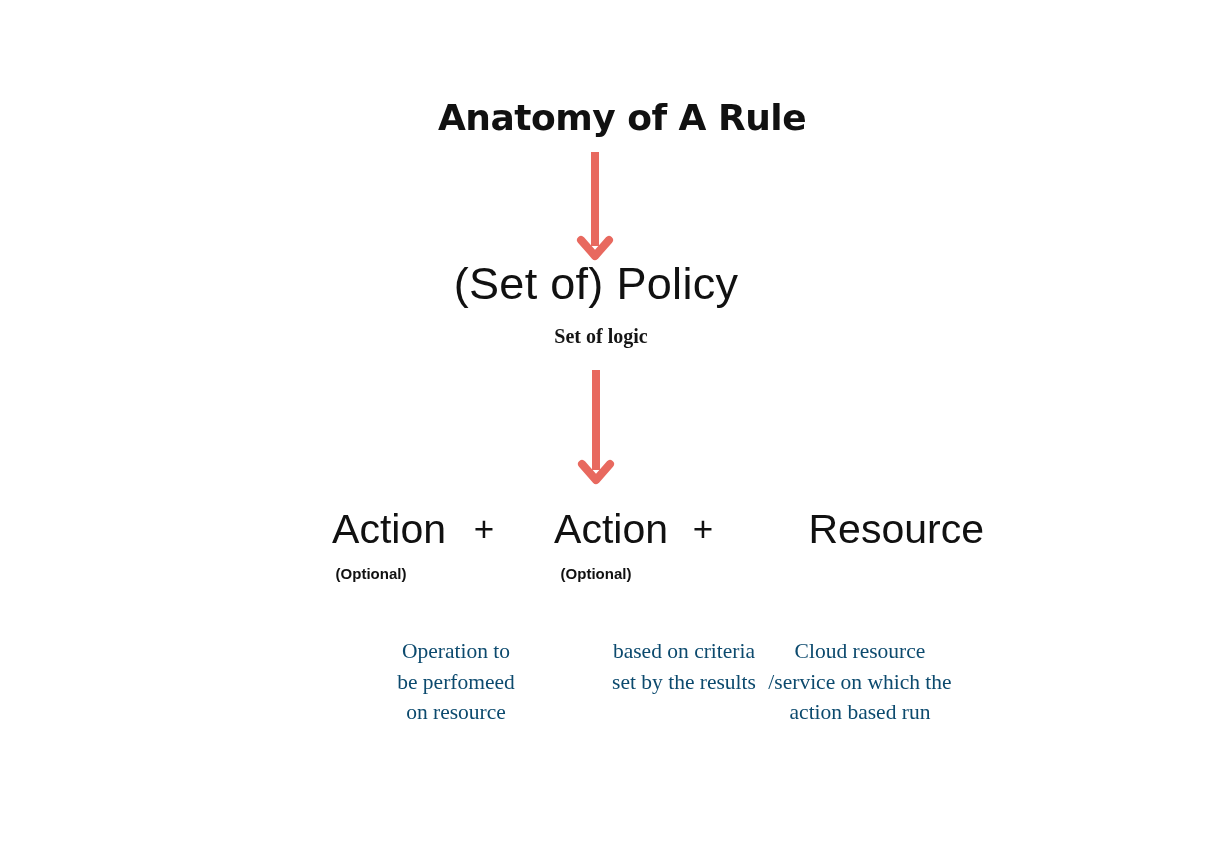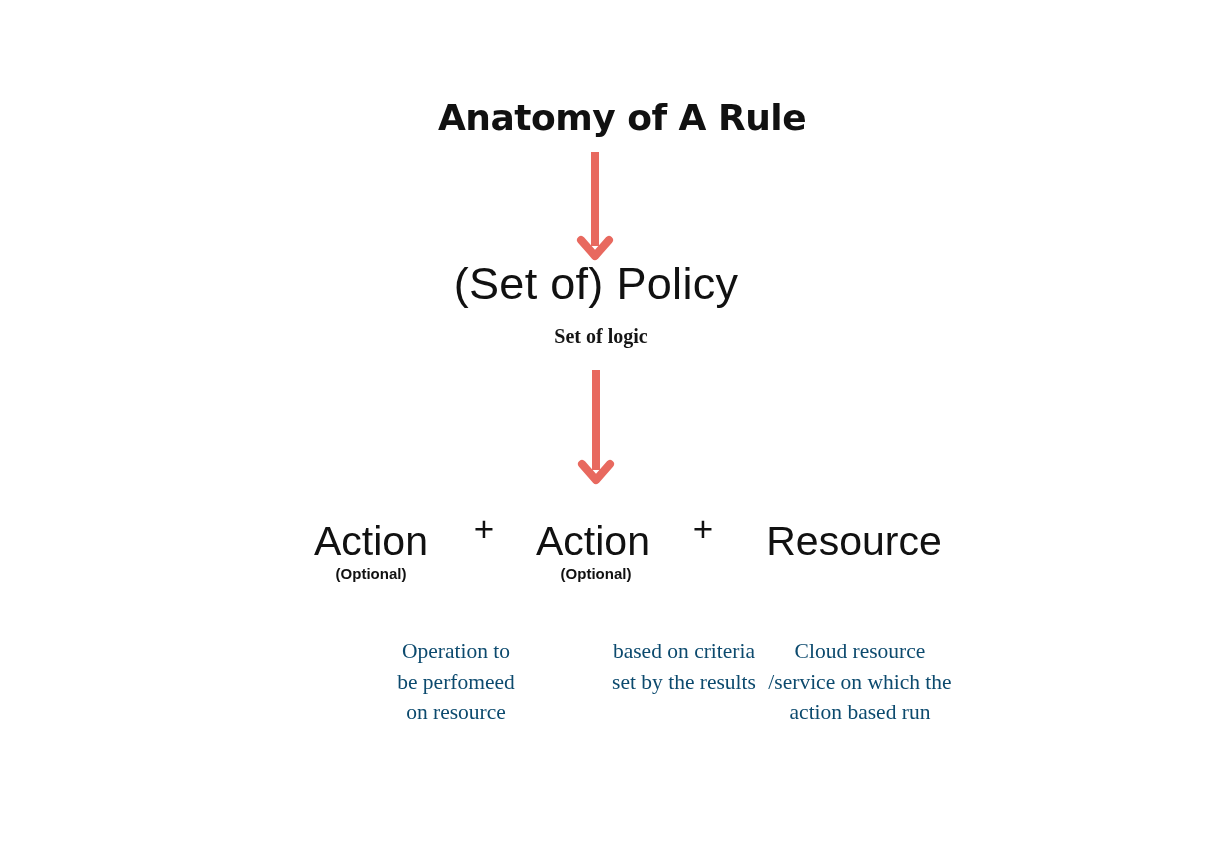--- a/index.html
+++ b/index.html
@@ -75,28 +75,28 @@
   
   .components-row {
     position: absolute;
     left: 296px;
     top: 500px;
     width: 640px;
     height: 60px;
   }
   .comp-term {
     position: absolute;
-    top: 12px;
+    top: 0;
     font-family: "Liberation Sans", sans-serif;
     font-weight: 300;
     font-size: 41px;
     color: #111111;
     line-height: 58px;
     white-space: nowrap;
-    text-align: center;
+    text-align: right;
   }
   .comp-plus {
     position: absolute;
     top: 0;
     font-family: "Liberation Sans", sans-serif;
     font-weight: 400;
     font-size: 35px;
     color: #111111;
     line-height: 58px;
     white-space: nowrap;

